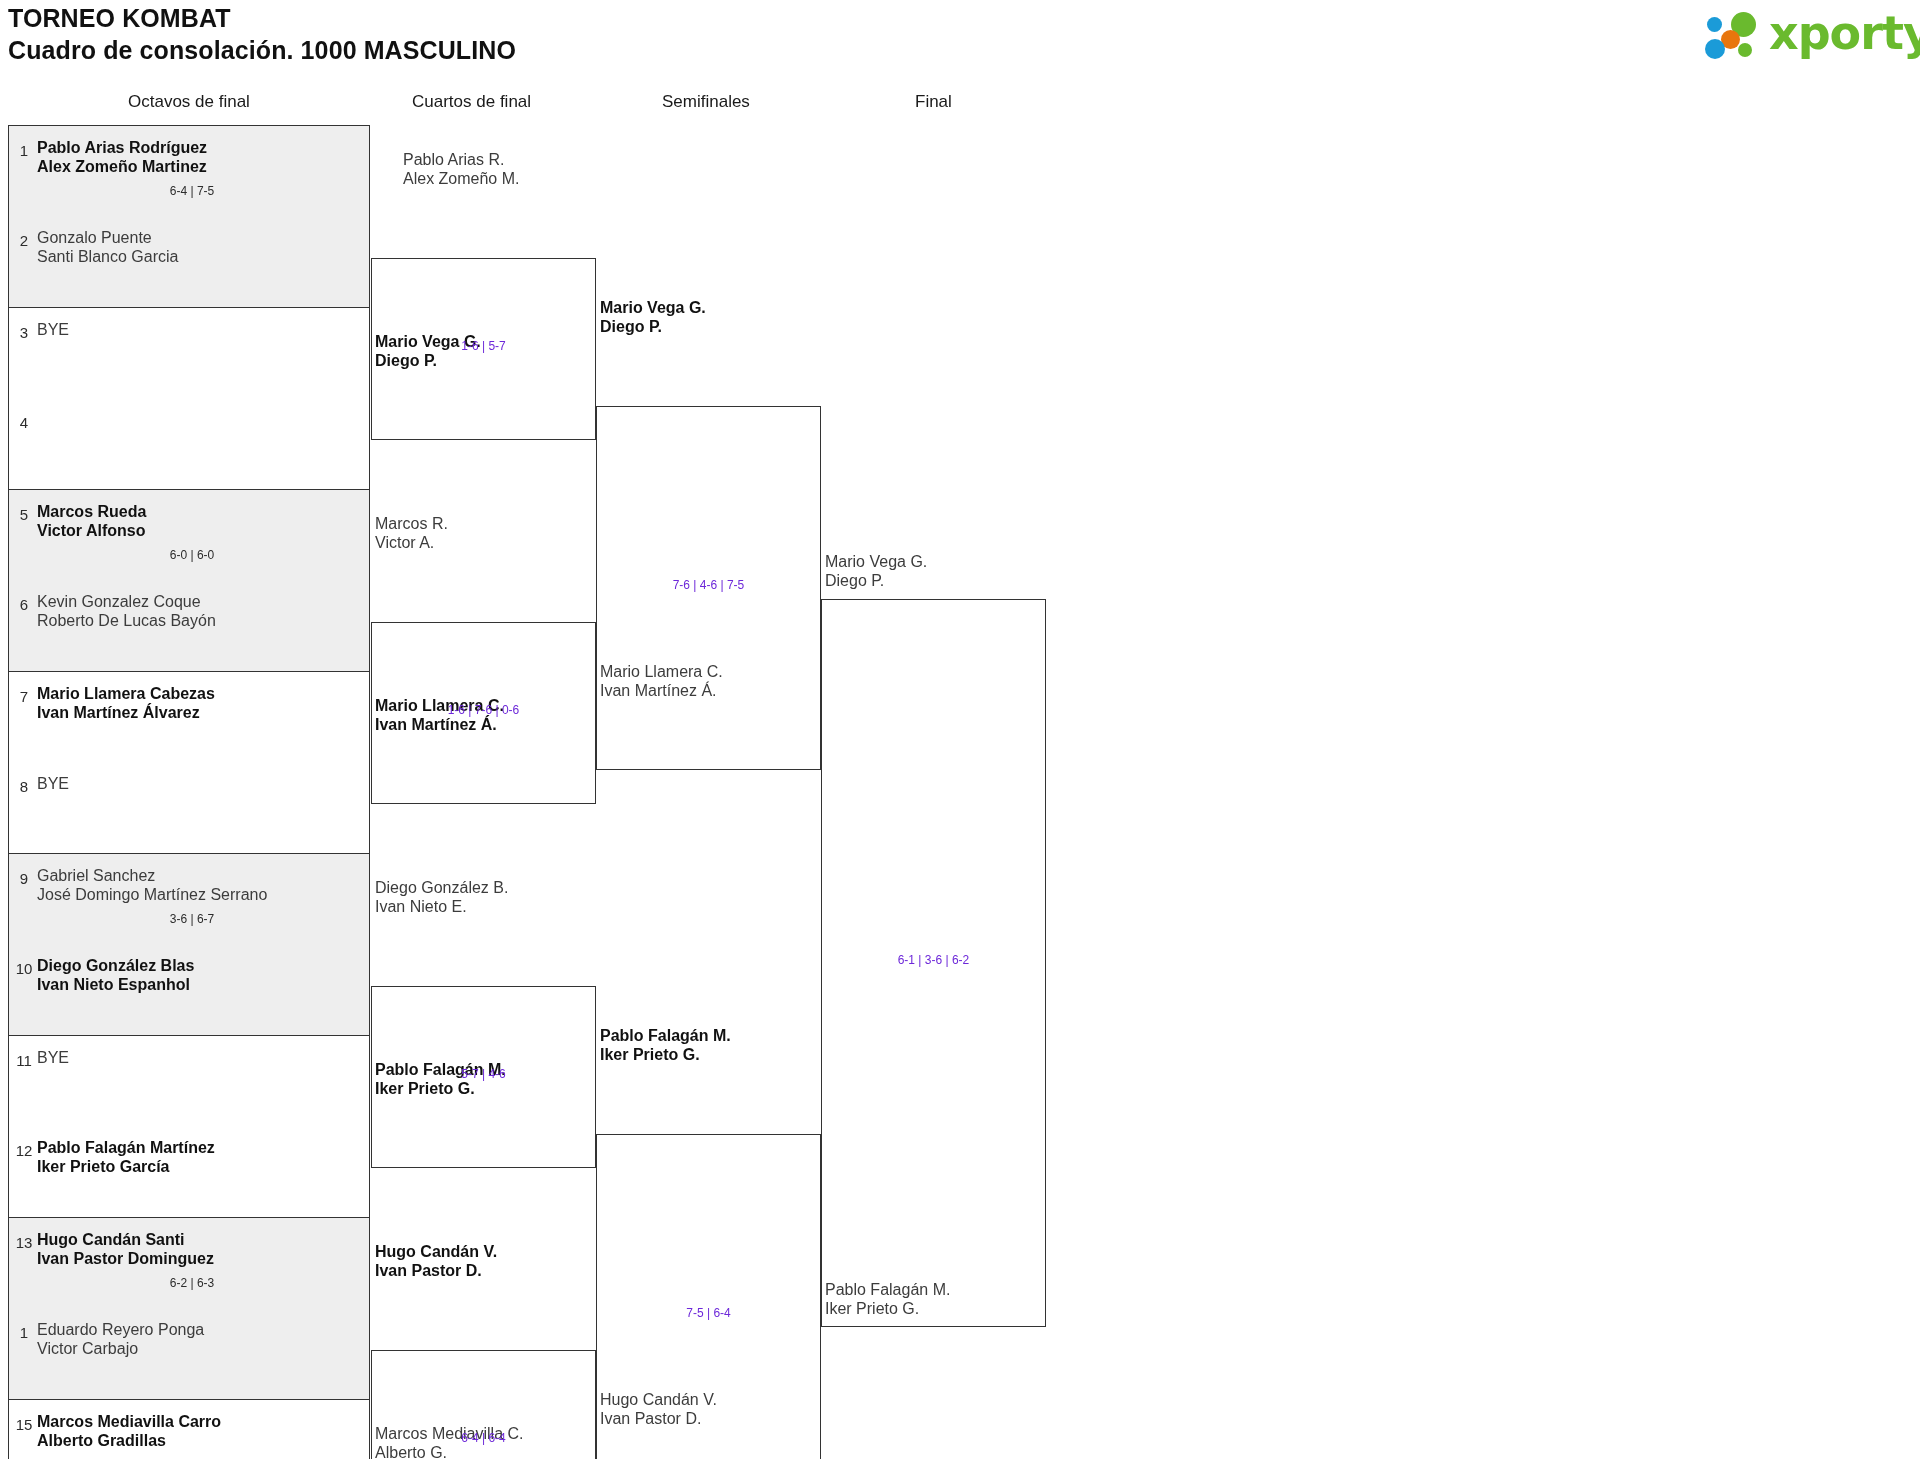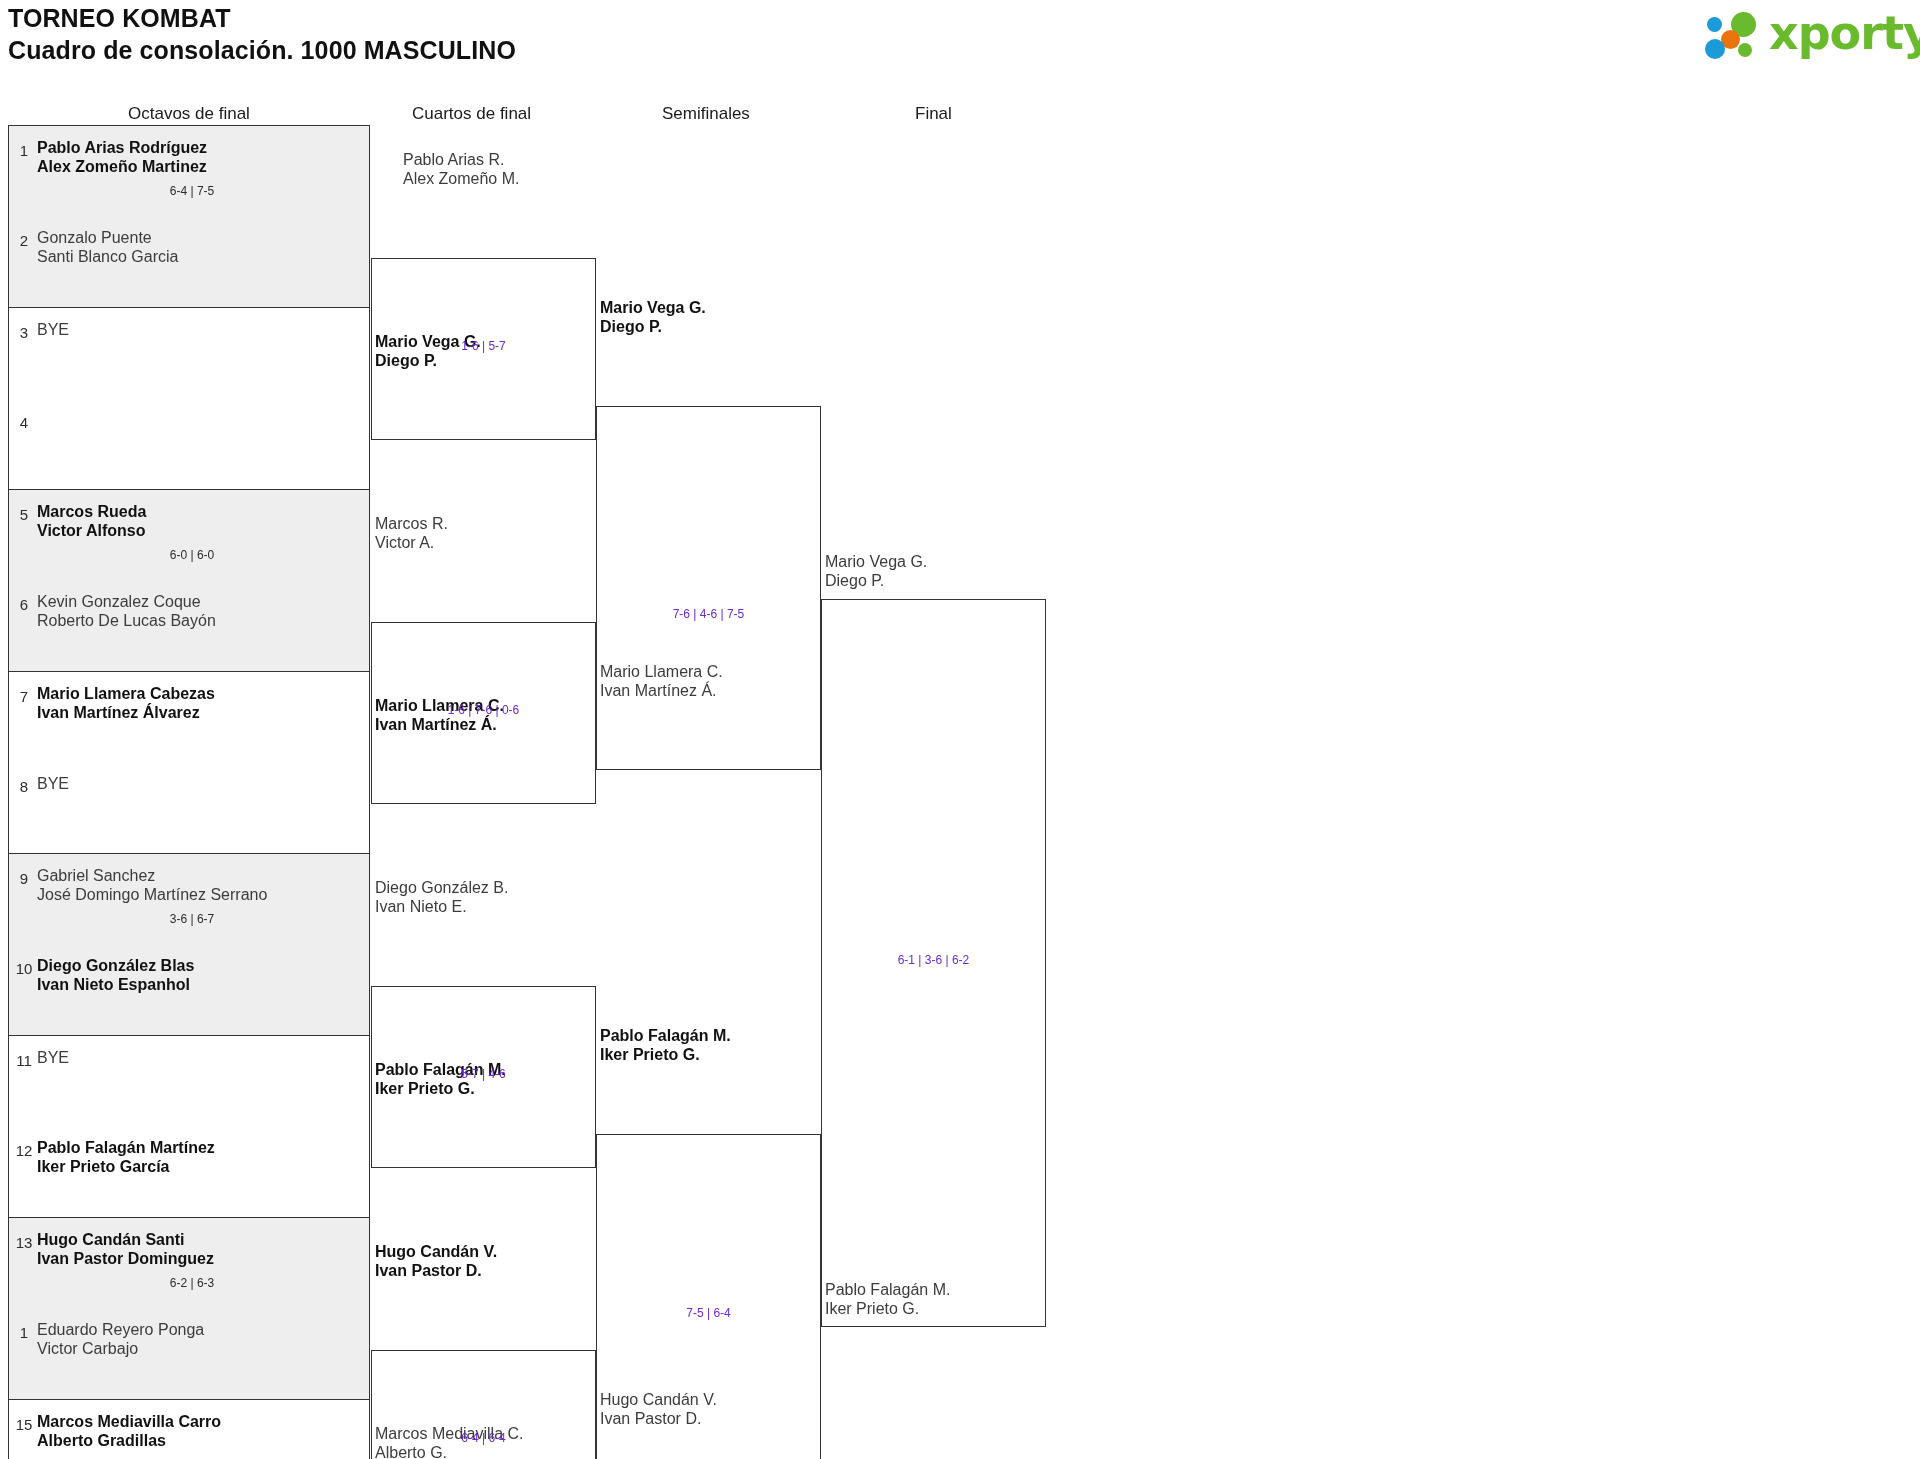--- a/index.html
+++ b/index.html
@@ -34,21 +34,21 @@
   .d-blue-big  { left: 0px;  top: 27px; width: 20px; height: 20px; background: #1b9bd8; }
   .d-green-sm  { left: 33px; top: 31px; width: 14px; height: 14px; background: #6aba2e; }
   .logo-word {
     position: absolute; left: 64px; top: -2px;
     font-size: 46px; font-weight: bold; color: #6aba2e;
     letter-spacing: -1px; font-family: "DejaVu Sans", sans-serif;
   }
 
   
   .round-hdr {
-    position: absolute; top: 104px;
+    position: absolute; top: 92px;
     font-size: 17px; color: #1a1a1a; white-space: nowrap;
   }
 
   
   .r1col { position: absolute; left: 8px; top: 125px; width: 362px; }
   .r1pair {
     position: relative; width: 362px; height: 182px;
     border: 1px solid #333; border-bottom: none;
   }
   .r1col .r1pair:last-child { border-bottom: 1px solid #333; }
@@ -245,21 +245,21 @@
       <div class="mscore" style="left: 371px; top: 1431px; width: 225px;">6-4 | 6-4</div>
       <div class="mbox" style="left: 596px; top: 406px; width: 225px; height: 364px;"></div>
       <div class="mname winner" style="left: 600px; top: 298px;">
         <div>Mario Vega G.</div>
         <div>Diego P.</div>
       </div>
       <div class="mname loser" style="left: 600px; top: 662px;">
         <div>Mario Llamera C.</div>
         <div>Ivan Martínez Á.</div>
       </div>
-      <div class="mscore" style="left: 596px; top: 607px; width: 225px;">7-6 | 4-6 | 7-5</div>
+      <div class="mscore" style="left: 596px; top: 578px; width: 225px;">7-6 | 4-6 | 7-5</div>
       <div class="mbox" style="left: 596px; top: 1134px; width: 225px; height: 364px;"></div>
       <div class="mname winner" style="left: 600px; top: 1026px;">
         <div>Pablo Falagán M.</div>
         <div>Iker Prieto G.</div>
       </div>
       <div class="mname loser" style="left: 600px; top: 1390px;">
         <div>Hugo Candán V.</div>
         <div>Ivan Pastor D.</div>
       </div>
       <div class="mscore" style="left: 596px; top: 1306px; width: 225px;">7-5 | 6-4</div>

